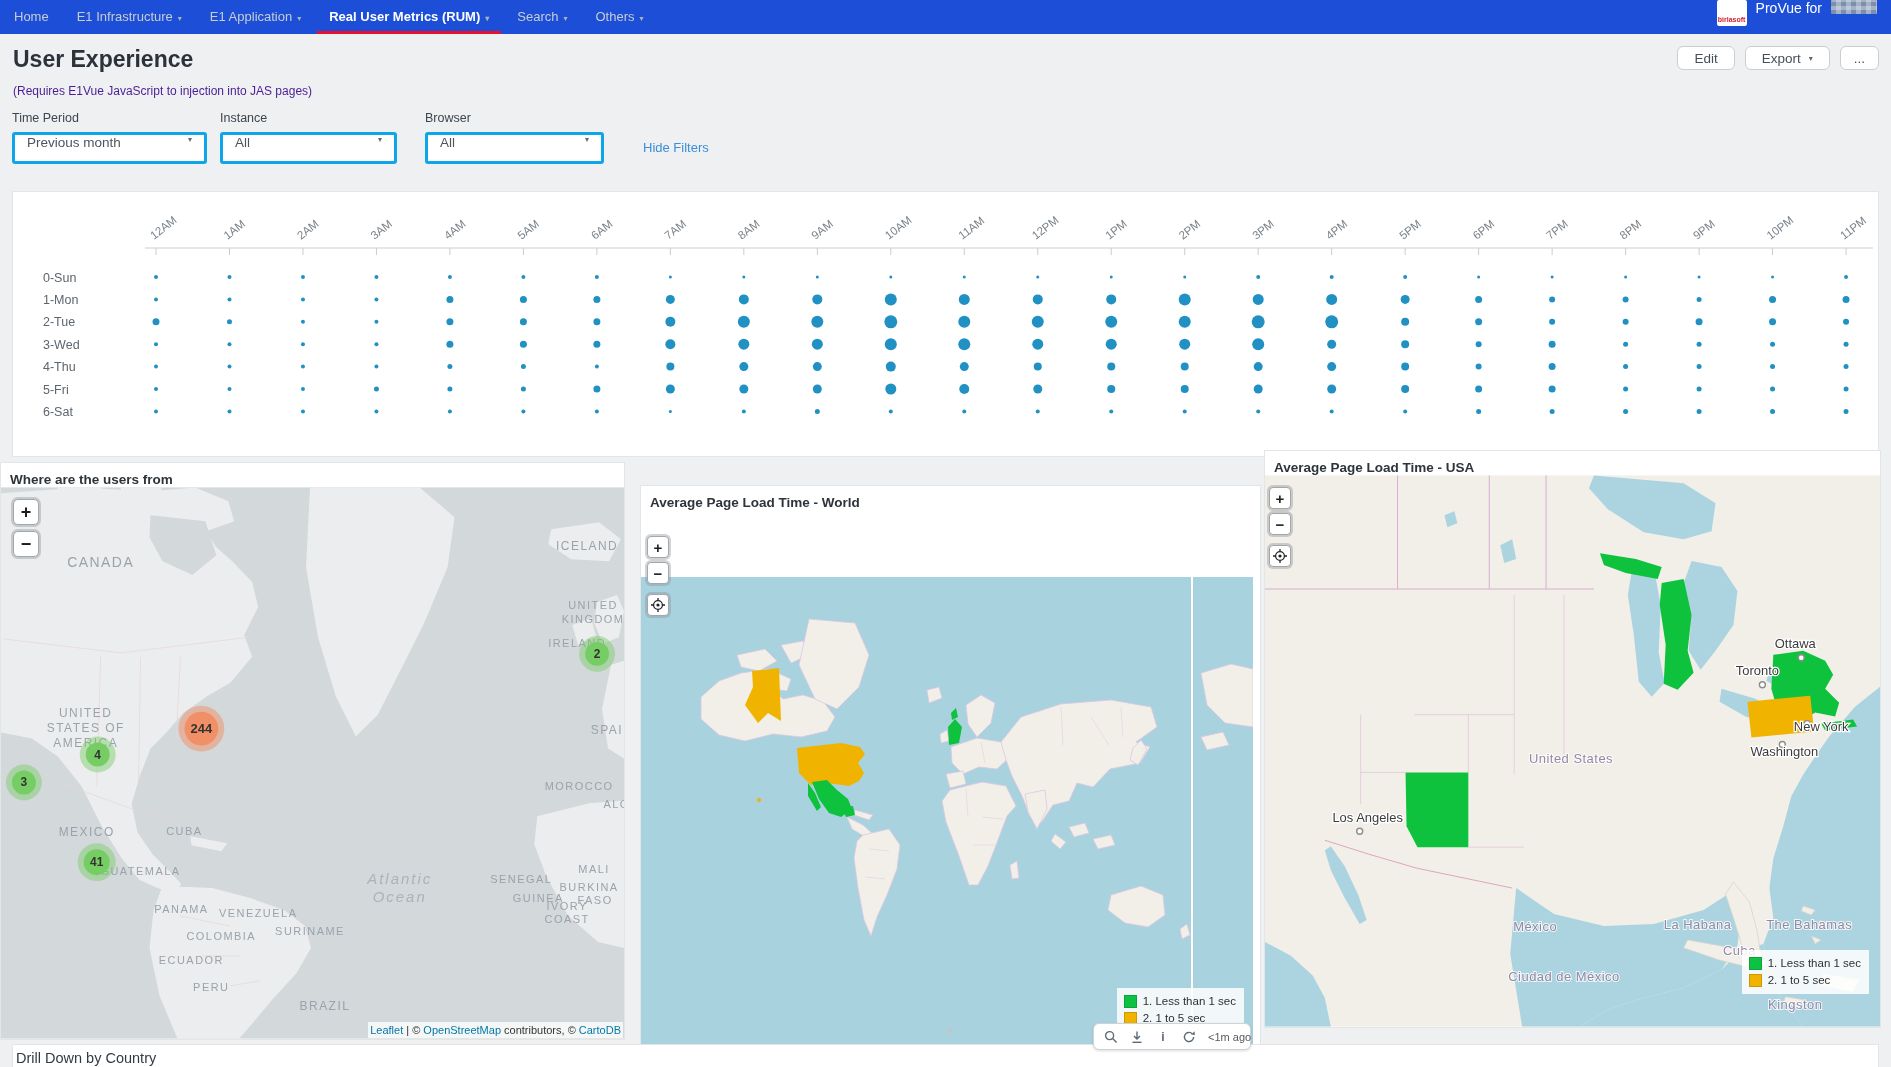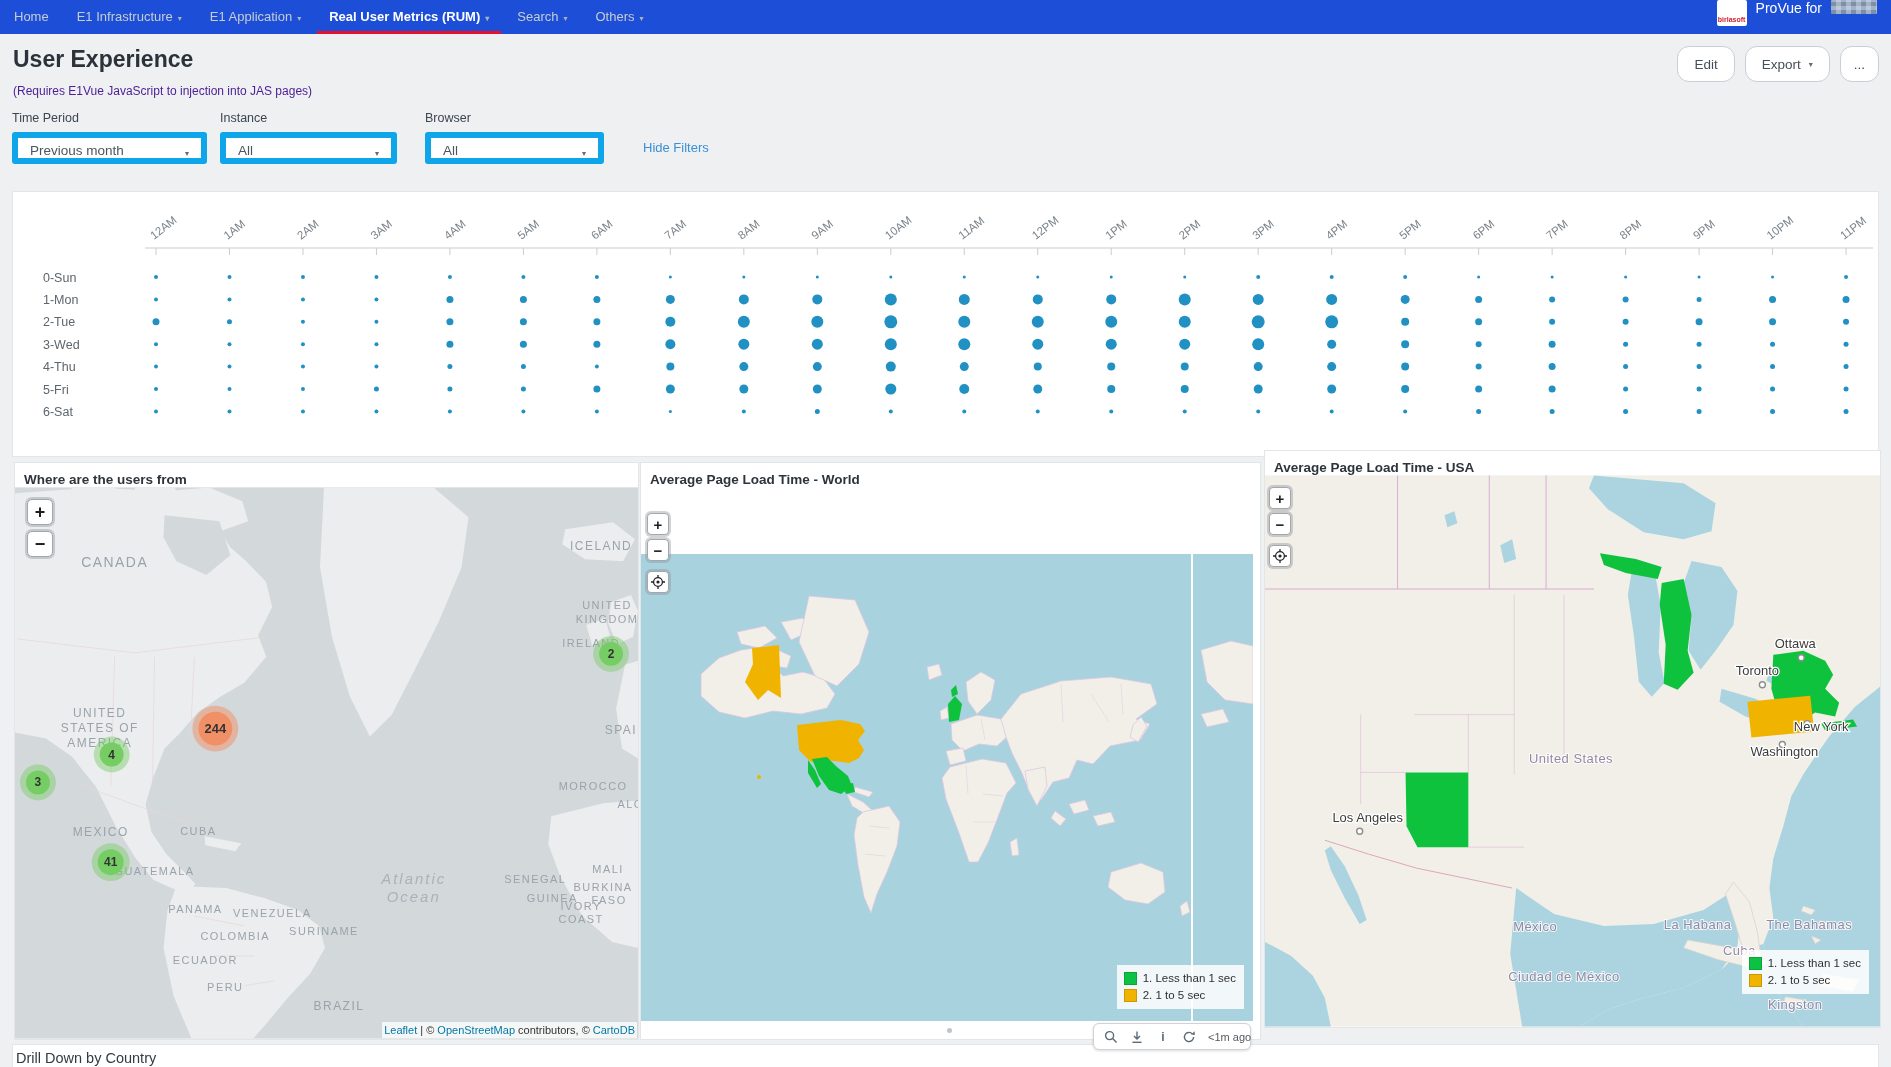--- a/index.html
+++ b/index.html
@@ -18,39 +18,39 @@
   .brand-logo{width:30px;height:26px;background:#fff;border-radius:2px;display:flex;align-items:flex-end;justify-content:center;padding-bottom:3px;box-sizing:border-box}
   .brand-logo span{color:#cf1f2e;font-size:7px;font-weight:bold;letter-spacing:0}
   .brand-text{color:#fff;font-size:14px}
   .brand-redacted{width:46px;height:14px;border-radius:1px;opacity:.9;
     background:repeating-linear-gradient(90deg,#7a828a 0 5px,#aab1b7 5px 10px),repeating-linear-gradient(0deg,#8d959c 0 4px,#b6bcc2 4px 8px);
     background-blend-mode:overlay}
   
   .page-title{position:absolute;left:13px;top:46px;margin:0;font-size:23px;font-weight:700;color:#2b323a}
   .subtitle{position:absolute;left:13px;top:84px;font-size:12px;color:#4c1d95}
   .header-buttons{position:absolute;right:12px;top:46px;display:flex;gap:10px}
-  .btn{height:36px;padding:0 16px;background:#fff;border:1px solid #c9cfd4;border-radius:12px;font-size:13.5px;color:#454f59;font-family:"Liberation Sans",sans-serif;display:flex;align-items:center;cursor:pointer}
+  .btn{height:24px;padding:0 16px;background:#fff;border:1px solid #c9cfd4;border-radius:6px;font-size:13.5px;color:#454f59;font-family:"Liberation Sans",sans-serif;display:flex;align-items:center;cursor:pointer}
   .btn .caret{font-size:8px;color:#666;margin-left:8px}
   .btn-more{padding:0 13px}
   
   .filter{position:absolute;top:111px}
   .filter label{display:block;font-size:12.5px;color:#3c4650;margin-bottom:7px}
-  .select{height:32px;background:#fff;border:6px solid #0ea5e9;border-radius:3px;display:flex;align-items:flex-end;justify-content:space-between;padding:0 12px;font-size:13.5px;color:#4b5560;box-sizing:border-box;cursor:pointer}
+  .select{height:32px;background:#fff;border:3px solid #0ea5e9;border-radius:3px;display:flex;align-items:flex-start;justify-content:space-between;padding:0 12px;font-size:13.5px;color:#4b5560;box-sizing:border-box;cursor:pointer}
   .sel-caret{font-size:8px;color:#626c76}
   #filter-time{left:12px;width:195px}
   #filter-instance{left:220px;width:177px}
   #filter-browser{left:425px;width:179px}
   .hide-filters{position:absolute;left:643px;top:140px;font-size:13px;color:#3a8fd6;cursor:pointer}
   
   .panel{position:absolute;background:#fff;border:1px solid #e3e6e9;box-sizing:border-box}
   .panel h3{margin:9px 0 0 9px;font-size:13.5px;font-weight:700;color:#2e343b}
   #punch-panel{left:12px;top:191px;width:1867px;height:266px}
   #punch-svg{position:absolute;left:0;top:24px}
-  #users-panel{left:14px;top:462px;width:625px;height:578px}
-  #world-panel{left:640px;top:462px;width:621px;height:578px}
+  #users-panel{left:0;top:462px;width:625px;height:578px}
+  #world-panel{left:640px;top:485px;width:621px;height:578px}
   #usa-panel{left:1264px;top:450px;width:617px;height:578px}
   .map-svg{position:absolute;display:block}
   #users-svg{left:0;top:24px}
   #world-svg{left:0;top:91px}
   #usa-svg{left:0;top:24px}
   
   .zoomctl{position:absolute;z-index:4}
   .zbtn{width:26px;height:26px;background:#fff;border:1px solid #a2a7ab;box-shadow:0 0 0 2px rgba(140,146,152,.40);border-radius:5px;font-size:18px;font-weight:bold;color:#1d1d1d;display:flex;align-items:center;justify-content:center;margin-bottom:6px;cursor:pointer;box-sizing:border-box}
   .zbtn.sm{width:22px;height:22px;font-size:15px;border-radius:4px;margin-bottom:4px}
   .zbtn.gap{margin-top:10px}

